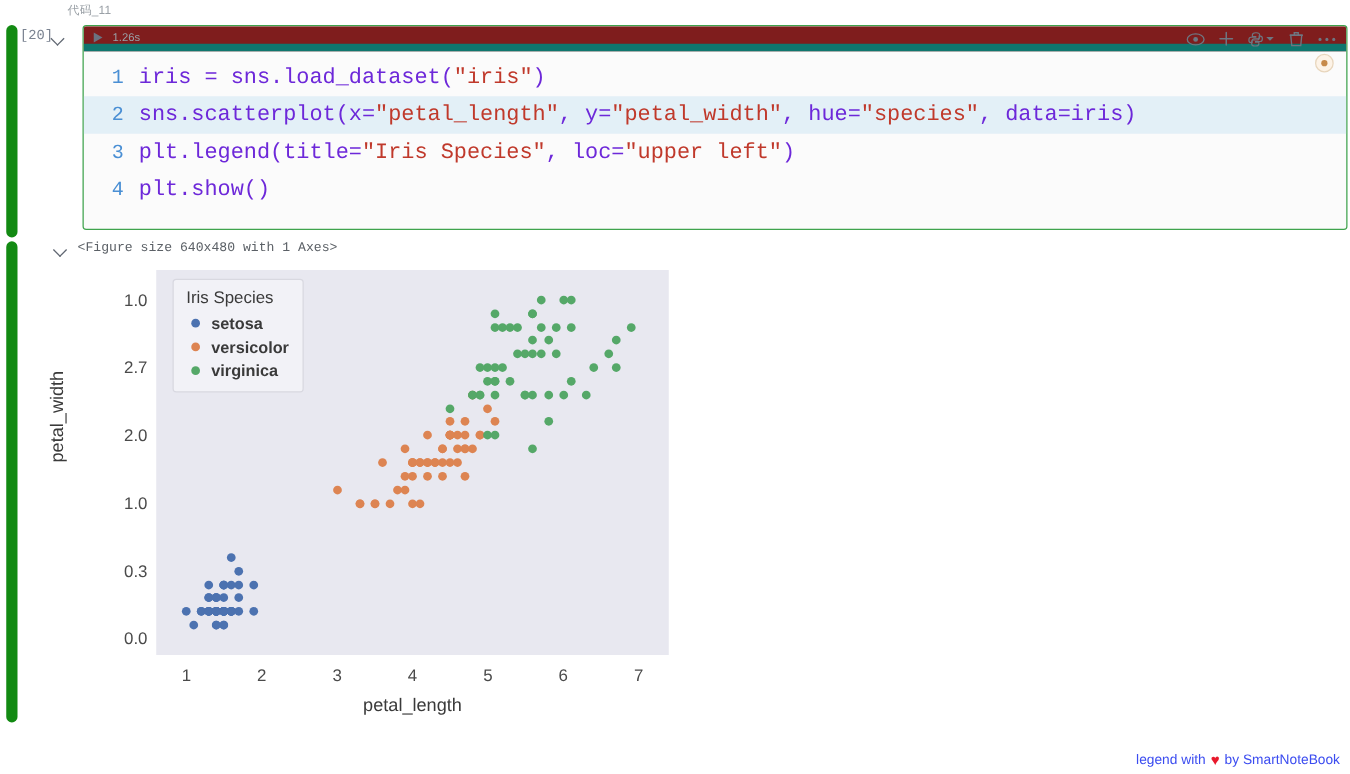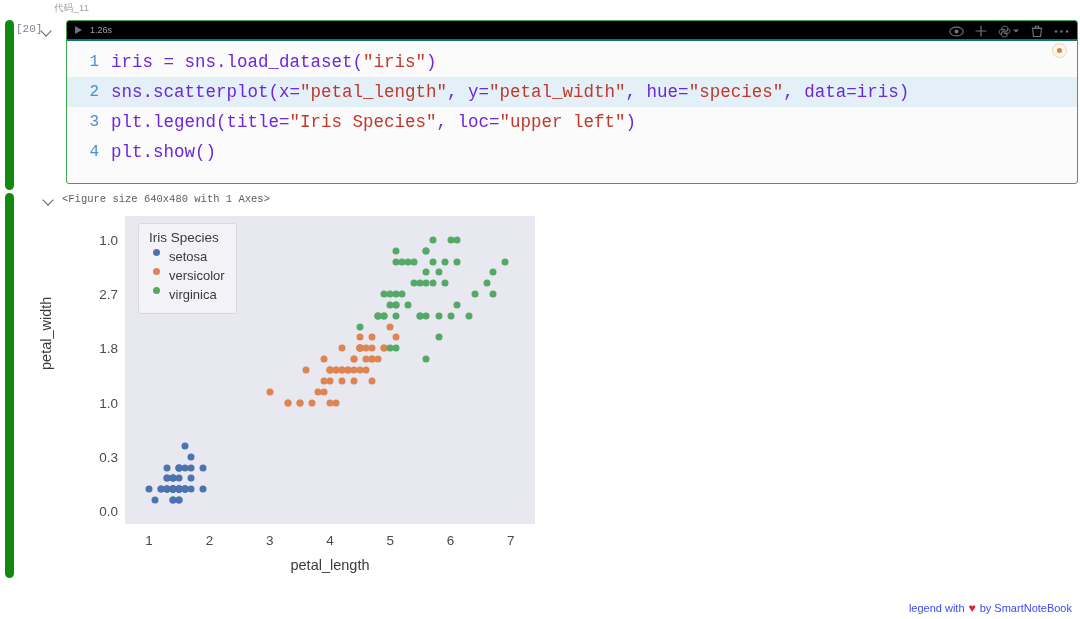--- a/index.html
+++ b/index.html
@@ -45,22 +45,22 @@
   #chevron-output { left: 42px;  top: 193px; }
 
   
   #code-cell {
     position: absolute; left: 66px; top: 20px;
     width: 1012px; height: 164px;
     border: 1.5px solid #3fa34d; border-radius: 3px;
     background: #fbfbfb; overflow: hidden;
   }
   #code-cell-header {
-    position: relative; height: 20px; background: #000000;
-    border-bottom: 2px solid #0f766e;
+    position: relative; height: 20px; background: #7f1d1d;
+    border-bottom: 6px solid #0f766e;
   }
   #run-btn {
     position:absolute; left:8px; top:5px; width:0; height:0;
     border-left: 7px solid #6b7280;
     border-top: 4.5px solid transparent;
     border-bottom: 4.5px solid transparent;
     cursor:pointer;
   }
   #run-time {
     position:absolute; left:23px; top:4px;
@@ -143,21 +143,21 @@
     transform: translate(-50%,-50%);
   }
 
   
   #legend {
     position:absolute; left:13px; top:7px;
     background:#f2f2f7; border:1px solid #d8d8e0; border-radius:3px;
     padding:6px 11px 7px 9px;
   }
   #legend-title { font-size:13.5px; color:#3a3a3a; margin-bottom:4px; padding-left:1px; }
-  .legend-row { display:flex; height:19px; }
+  .legend-row { display:flex; align-items:center; height:19px;font-weight:bold; }
   .legend-swatch {
     width:7px; height:7px; border-radius:50%; margin-right:9px; margin-left:5px;
   }
   .legend-text { font-size:13px; color:#3a3a3a; }
 
   
   #footer {
     position:absolute; right:8px; bottom:4px;
     font-size:11px; color:#3b4cf0;
     display:flex; align-items:center; gap:4px;
@@ -227,21 +227,21 @@
 
   <div id="output-label">&lt;Figure size 640x480 with 1 Axes&gt;</div>
 
   <div id="figure">
     <div id="ylabel">petal_width</div>
     <div id="xlabel">petal_length</div>
     <div id="ytick-container">
         <div class="tick-y" style="top: 298.986px; left: 18px;">0.0</div>
         <div class="tick-y" style="top: 244.761px; left: 18px;">0.3</div>
         <div class="tick-y" style="top: 190.535px; left: 18px;">1.0</div>
-        <div class="tick-y" style="top: 136.31px; left: 18px;">1.8</div>
+        <div class="tick-y" style="top: 136.31px; left: 18px;">2.0</div>
         <div class="tick-y" style="top: 82.0845px; left: 18px;">2.7</div>
         <div class="tick-y" style="top: 27.8592px; left: 18px;">1.0</div>
       </div>
     <div id="xtick-container">
         <div class="tick-x" style="left: 89.1176px; top: 321px;">1</div>
         <div class="tick-x" style="left: 149.412px; top: 321px;">2</div>
         <div class="tick-x" style="left: 209.706px; top: 321px;">3</div>
         <div class="tick-x" style="left: 270px; top: 321px;">4</div>
         <div class="tick-x" style="left: 330.294px; top: 321px;">5</div>
         <div class="tick-x" style="left: 390.588px; top: 321px;">6</div>

